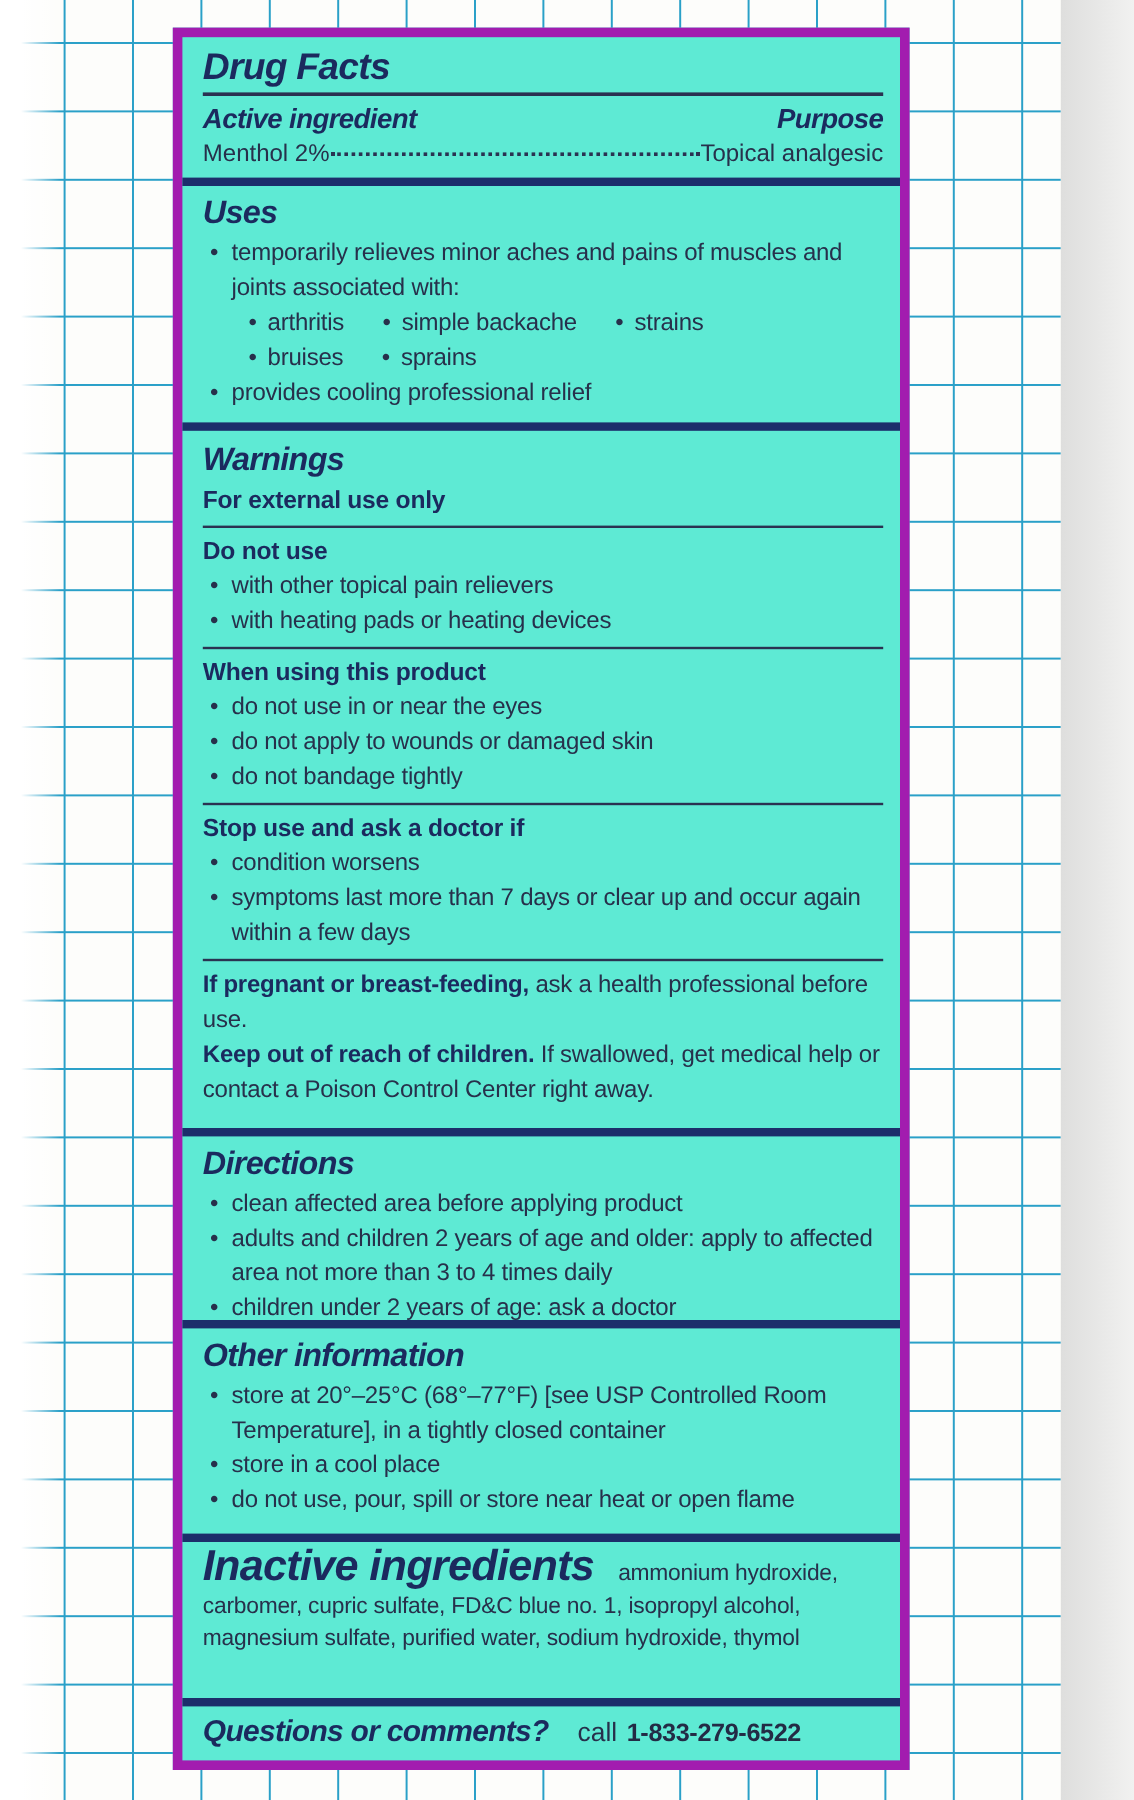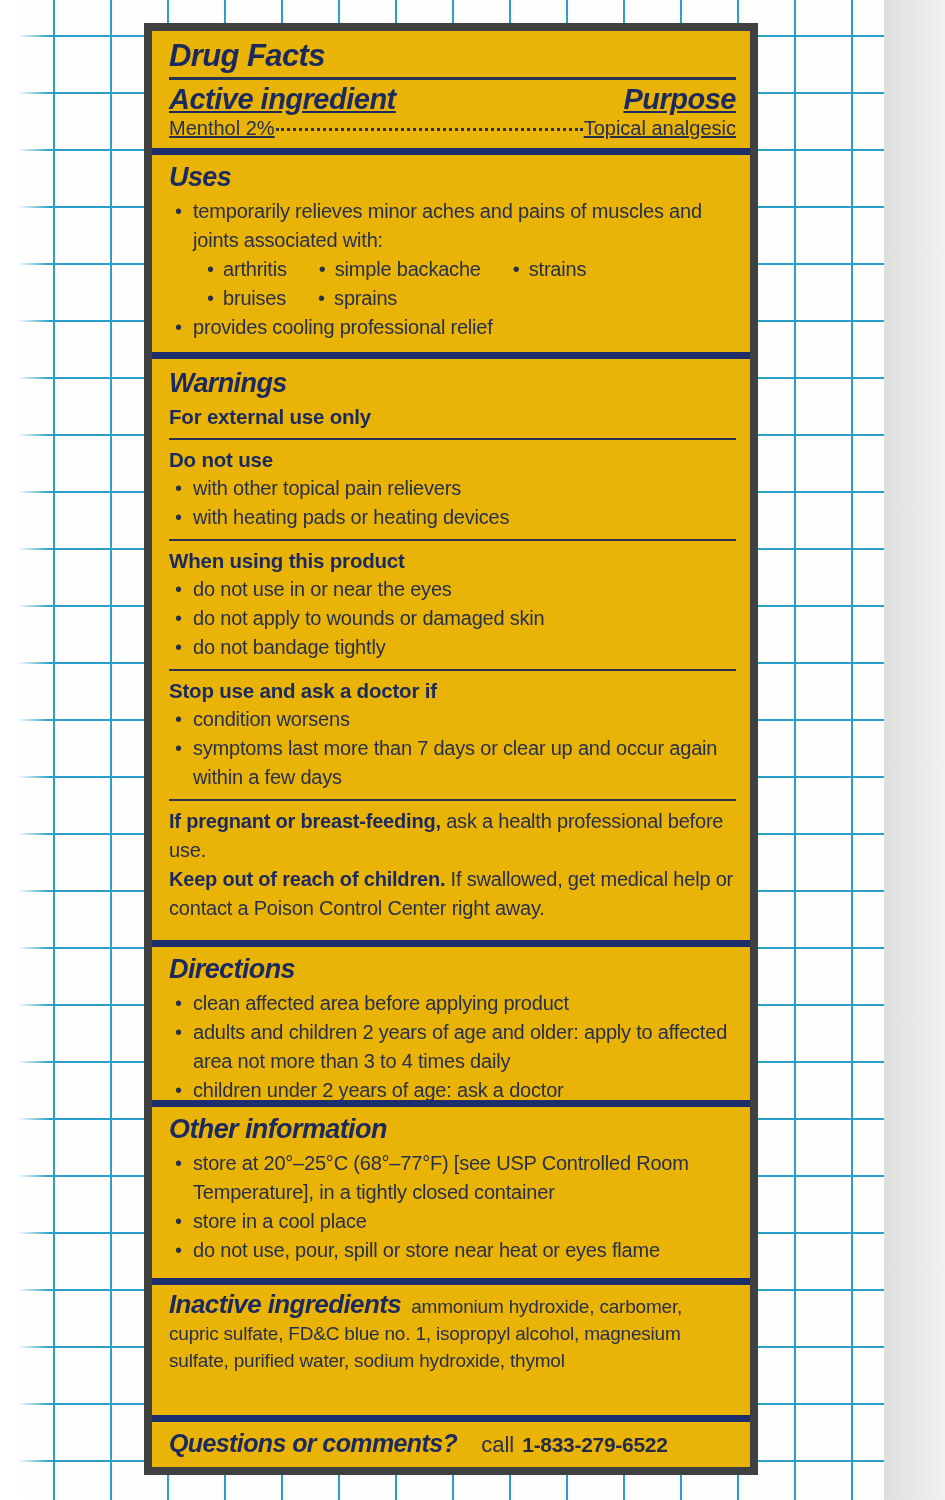--- a/index.html
+++ b/index.html
@@ -23,53 +23,53 @@
     position:absolute;left:0;top:0;width:50px;height:1500px;
     background:linear-gradient(to right,#ffffff 35%,rgba(255,255,255,0));
   }
   .edge-right{
     position:absolute;left:884px;top:0;width:61px;height:1500px;
     background:linear-gradient(to right,#dededd,#f1f1f0);
   }
   
   .label{
     position:absolute;left:144px;top:23px;width:598px;height:1436px;
-    border:8px solid #404040;background:#eab308;
+    border:8px solid #a21caf;background:#5eead4;
     display:flex;flex-direction:column;
   }
   .divider{height:7px;background:#1c2e6b;flex:0 0 auto;}
   section{box-sizing:border-box;overflow:hidden;padding:6px 14px 0 17px;flex:0 0 auto;}
   .sec-header{height:117px;}
   .sec-uses{height:197px;}
   .sec-warnings{height:581px;padding-top:8px;}
   .sec-directions{height:153px;}
   .sec-other{height:171px;border-radius:22px;}
   .sec-inactive{height:130px;}
   .sec-questions{height:45px;padding-top:7px;}
 
   h1,h2{margin:0;color:#1b2a5e;font-style:italic;letter-spacing:-0.6px;}
   h1{font-size:31px;line-height:37px;}
   h2{font-size:27px;line-height:33px;margin-bottom:3px;}
   .title-rule{height:2.5px;background:#2a3251;margin:3px 0 4px;}
   .thin-rule{height:2px;background:#2a3251;margin:7px 0 6px;}
 
   .heads-row{display:flex;justify-content:space-between;align-items:baseline;line-height:31px;}
-  .h-ital{font-size:29px;font-weight:bold;font-style:italic;color:#1b2a5e;letter-spacing:-0.5px;text-decoration:underline;}
-  .dotrow{display:flex;align-items:baseline;font-size:20px;line-height:27px;text-decoration:underline;}
+  .h-ital{font-size:23px;font-weight:bold;font-style:italic;color:#1b2a5e;letter-spacing:-0.5px;}
+  .dotrow{display:flex;align-items:baseline;font-size:20px;line-height:27px;}
   .leader{flex:1 1 auto;border-bottom:3px dotted #2a3251;margin:0 1px;transform:translateY(-4px);}
 
   .body-txt{font-size:20px;line-height:29px;letter-spacing:-0.2px;}
   .bold-head{font-size:20.5px;font-weight:bold;color:#1b2a5e;line-height:28px;letter-spacing:-0.2px;}
   .bullet{position:relative;padding-left:24px;font-size:20px;line-height:29px;letter-spacing:-0.2px;}
   .bullet::before{content:"\2022";position:absolute;left:6px;top:0;}
   .subrow{display:flex;padding-left:32px;}
   .subrow .bullet{margin-right:26px;padding-left:22px;}
   .inline-bold{font-weight:bold;color:#1b2a5e;}
   .inactive-p{margin:0;font-size:19px;line-height:27px;letter-spacing:-0.2px;}
-  .inactive-p .h-inline{font-size:26px;font-weight:bold;font-style:italic;color:#1b2a5e;letter-spacing:-0.6px;margin-right:10px;}
+  .inactive-p .h-inline{font-size:36px;font-weight:bold;font-style:italic;color:#1b2a5e;letter-spacing:-0.6px;margin-right:20px;}
   .q-row{display:flex;align-items:baseline;}
   .q-head{font-size:25px;font-weight:bold;font-style:italic;color:#1b2a5e;letter-spacing:-0.6px;margin-right:24px;}
   .q-call{font-size:22px;margin-right:8px;}
   .q-phone{font-size:21px;font-weight:bold;color:#232b45;letter-spacing:-0.3px;}
 </style>
 </head>
 <body>
 
 <div class="grid-bg"></div>
 <div class="fade-left"></div>
@@ -143,21 +143,21 @@
     <div class="bullet"><span>adults and children 2 years of age and older: apply to affected area not more than 3 to 4 times daily</span></div>
     <div class="bullet"><span>children under 2 years of age: ask a doctor</span></div>
   </section>
 
   <div class="divider"></div>
 
   <section class="sec-other">
     <h2>Other information</h2>
     <div class="bullet"><span>store at 20°–25°C (68°–77°F) [see USP Controlled Room Temperature], in a tightly closed container</span></div>
     <div class="bullet"><span>store in a cool place</span></div>
-    <div class="bullet"><span>do not use, pour, spill or store near heat or eyes flame</span></div>
+    <div class="bullet"><span>do not use, pour, spill or store near heat or open flame</span></div>
   </section>
 
   <div class="divider"></div>
 
   <section class="sec-inactive">
     <p class="inactive-p"><span class="h-inline">Inactive ingredients</span><span>ammonium hydroxide, carbomer, cupric sulfate, FD&amp;C blue no. 1, isopropyl alcohol, magnesium sulfate, purified water, sodium hydroxide, thymol</span></p>
   </section>
 
   <div class="divider"></div>
 

